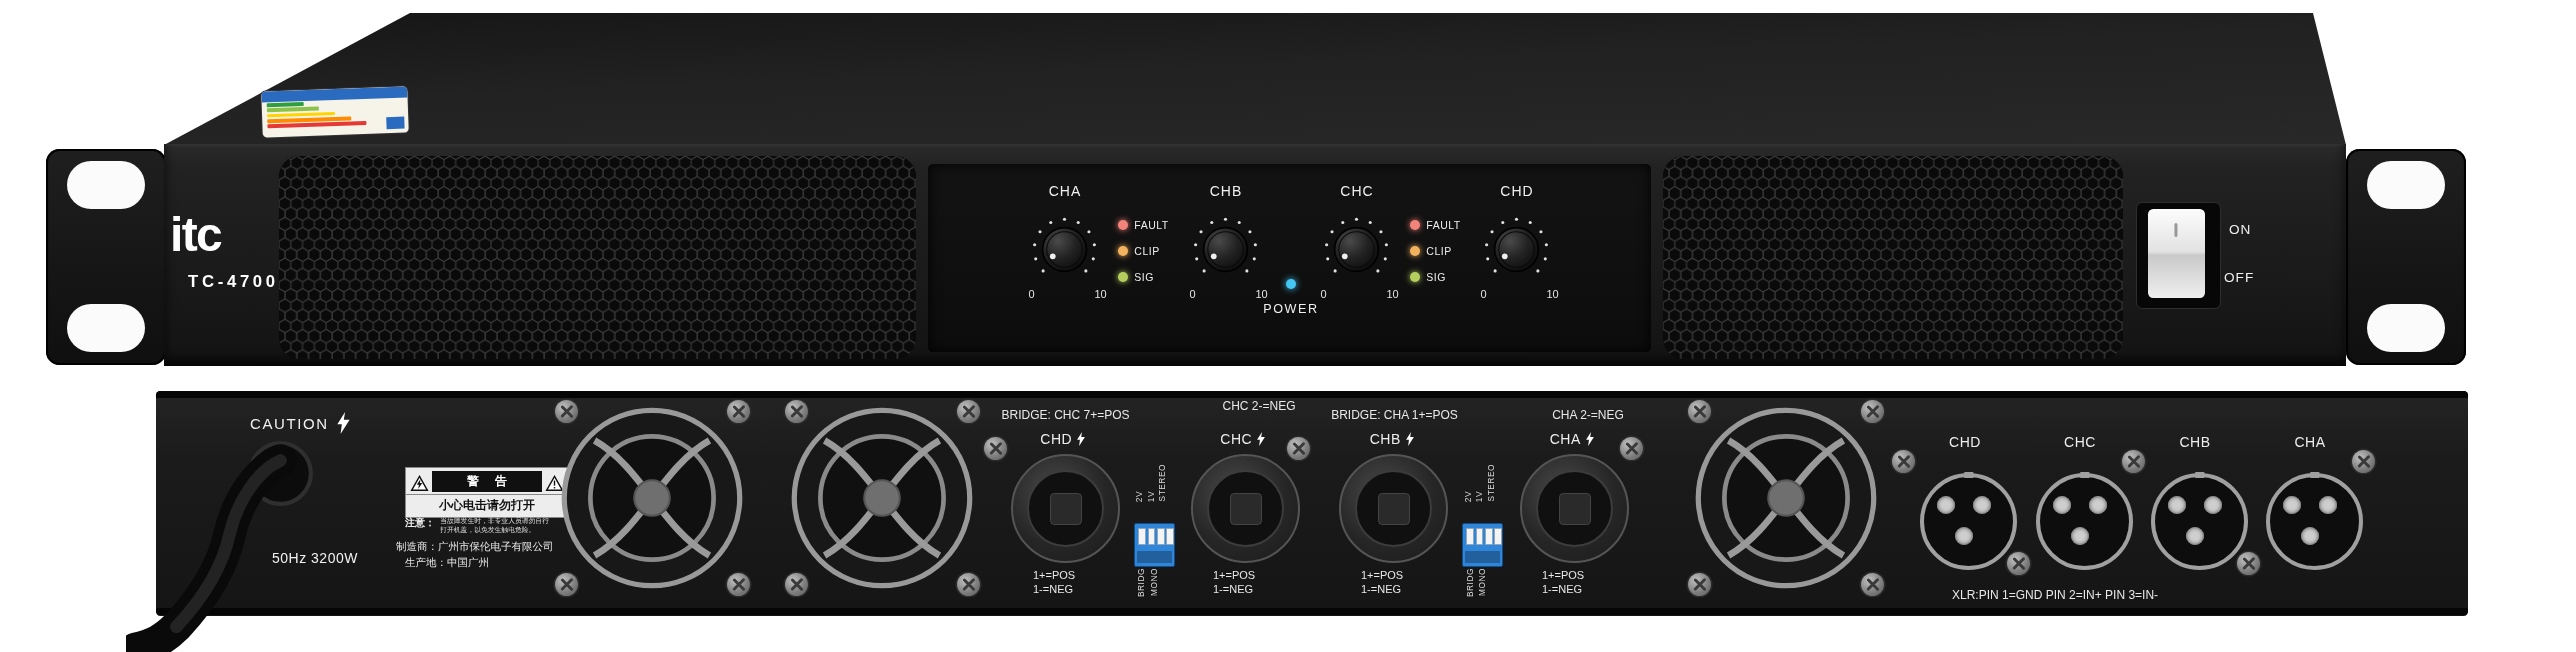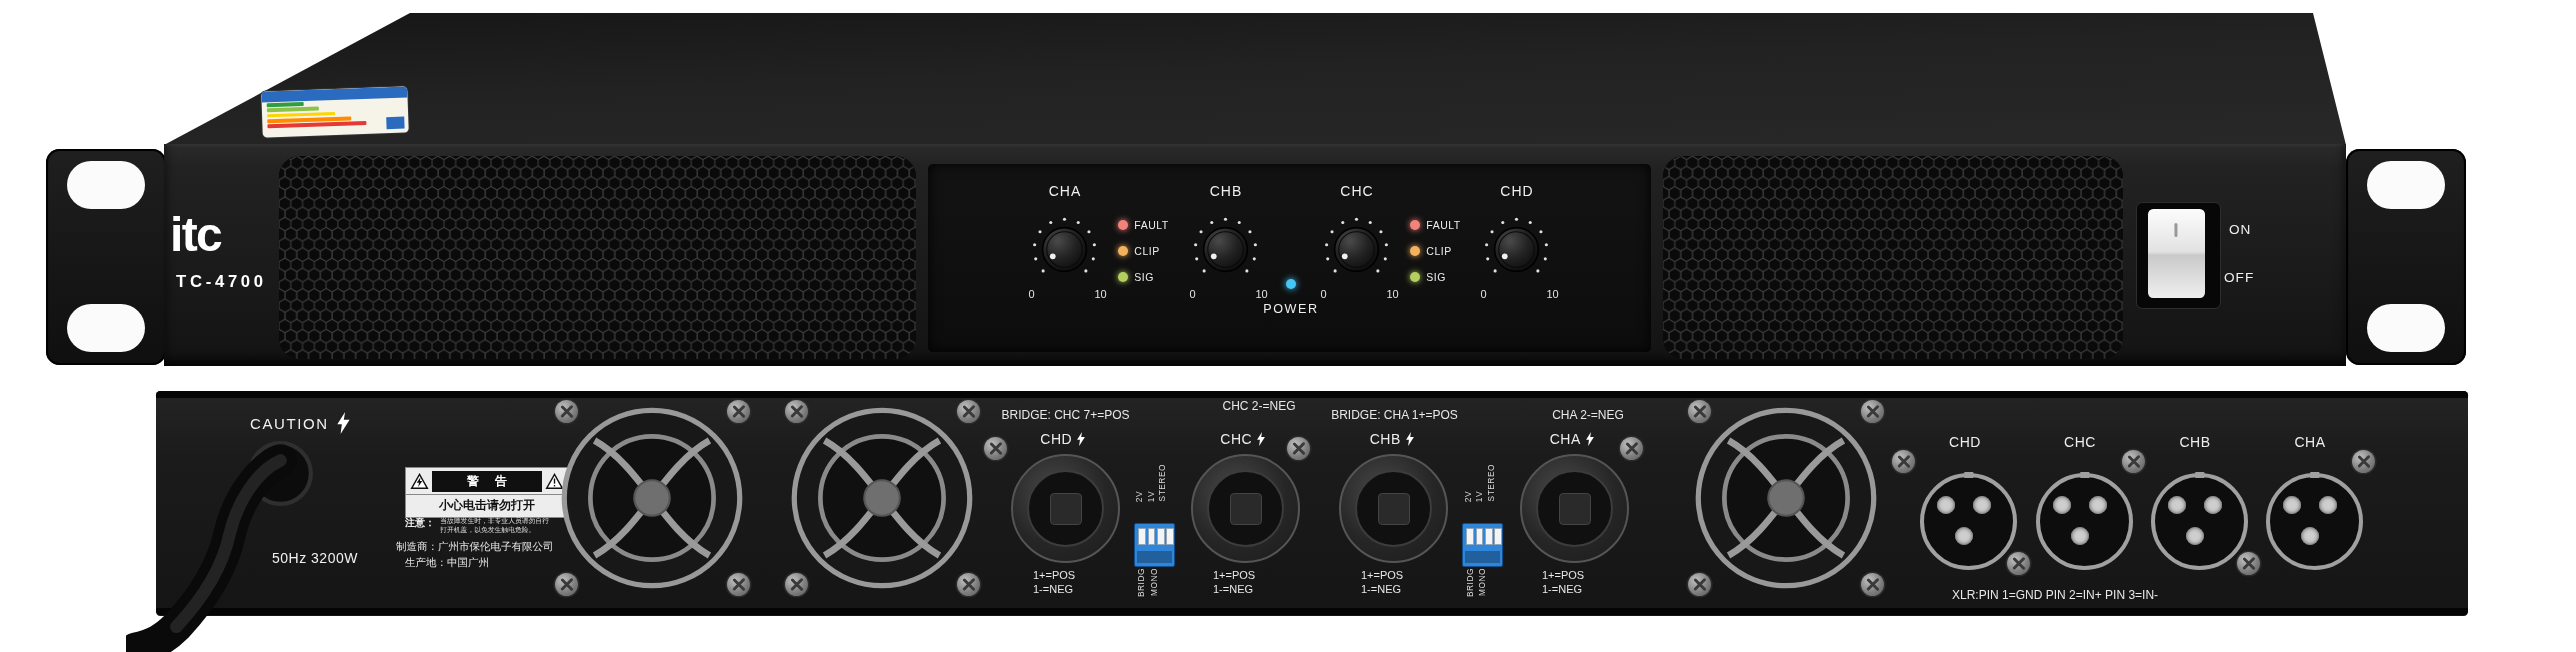--- a/index.html
+++ b/index.html
@@ -9,21 +9,21 @@
   .top-surface{left:164px;top:13px;width:2182px;height:132px;
     clip-path:polygon(0px 132px,246px 0px,2149px 0px,2182px 132px);
     background:linear-gradient(178deg,#161616,#222 45%,#282828);}
   .ear{top:149px;width:120px;height:216px;background:linear-gradient(180deg,#1f1f1f,#0f0f0f);
     border-radius:13.6px;box-shadow:inset 0 0 0 2.1px #000;}
   .ear-hole{position:absolute;left:21px;width:78px;height:48px;background:#fbfbfb;border-radius:24px;}
   .face{left:164px;top:144px;width:2182px;height:222px;
     background:linear-gradient(180deg,#2b2b2b 0%,#222 10%,#1a1a1a 60%,#131313 100%);
     box-shadow:inset 0 -6.3px 10.5px rgba(0,0,0,.8),inset 0 2.1px 3.1px rgba(255,255,255,.07);}
   .brand{left:170px;top:211px;font-size:48px;font-weight:800;color:#fff;letter-spacing:-1.6px;line-height:48px;}
-  .model{left:176px;top:272px;font-size:16.7px;color:#fff;letter-spacing:3.7px;font-weight:bold;}
+  .model{left:188px;top:272px;font-size:16.7px;color:#fff;letter-spacing:3.7px;font-weight:bold;}
   .grille{background:#111;border-radius:21px;overflow:hidden;
     box-shadow:inset 0 0 0 3.1px #0a0a0a,inset 0 0 26px rgba(0,0,0,.85);}
   .control-panel{left:928px;top:164px;width:723px;height:188px;background:rgba(8,8,8,.55);
     border-radius:5.2px;box-shadow:inset 0 0 12.6px #000;}
   .ch-label{width:84px;text-align:center;font-size:14px;letter-spacing:1px;color:#f0f0f0;}
   .scale-num{width:23px;text-align:center;font-size:11px;color:#e5e5e5;}
   .led-row{display:flex;align-items:center;gap:6.3px;}
   .led{width:10px;height:10px;border-radius:50%;display:inline-block;}
   .led-label{font-size:10.5px;color:#eee;letter-spacing:0.5px;}
   .power-label{width:84px;text-align:center;font-size:12.6px;letter-spacing:1.6px;color:#f0f0f0;}
@@ -38,21 +38,21 @@
   .sticker .hdr{height:10.5px;background:#2a6bc0;}
   .sticker .bar{height:3.7px;margin:1.6px 0 0 5.2px;border-radius:1px;}
   .sticker .chip{position:absolute;right:4.2px;bottom:4.2px;width:18px;height:11.5px;background:#2a6bc0;}
   
   .rear-bg{left:156px;top:391px;width:2312px;height:225px;border-radius:4.2px;
     background:linear-gradient(180deg,#242424,#1b1b1b 30%,#151515);}
   .edge-strip{left:156px;width:2312px;height:7.3px;background:#050505;}
   .caution-row{display:flex;align-items:center;gap:8.4px;}
   .caution-text{font-size:15px;letter-spacing:1.6px;color:#f0f0f0;}
   .warnlabel{width:162px;background:#ededed;border:1px solid #888;}
-  .warn-top{display:flex;align-items:center;gap:3.1px;padding:2.6px 4.2px;}
+  .warn-top{display:flex;align-items:flex-end;gap:3.1px;padding:2.6px 4.2px;}
   .warn-title{flex:1;background:#101010;color:#fff;font-size:12px;font-weight:bold;
     letter-spacing:6.3px;padding:2.1px 0 2.1px 6.3px;text-align:center;}
   .warn-sub{border-top:1px solid #888;text-align:center;font-size:12px;font-weight:bold;color:#111;padding:2.1px 0;}
   .notice-row{display:flex;gap:5.2px;align-items:flex-start;width:178px;}
   .notice-label{font-size:10px;font-weight:bold;color:#eee;white-space:nowrap;}
   .notice-lines{font-size:6.8px;line-height:9px;color:#ddd;}
   .mfg-line{font-size:10.5px;color:#e8e8e8;}
   .rating{font-size:14px;letter-spacing:0.5px;color:#f0f0f0;z-index:1;}
   .screw{position:absolute;width:23px;height:23px;border-radius:50%;
     background:radial-gradient(circle at 35% 32%,#c2c2c2,#808080 55%,#565656);box-shadow:0 0 0 1.6px #2a2a2a;}

